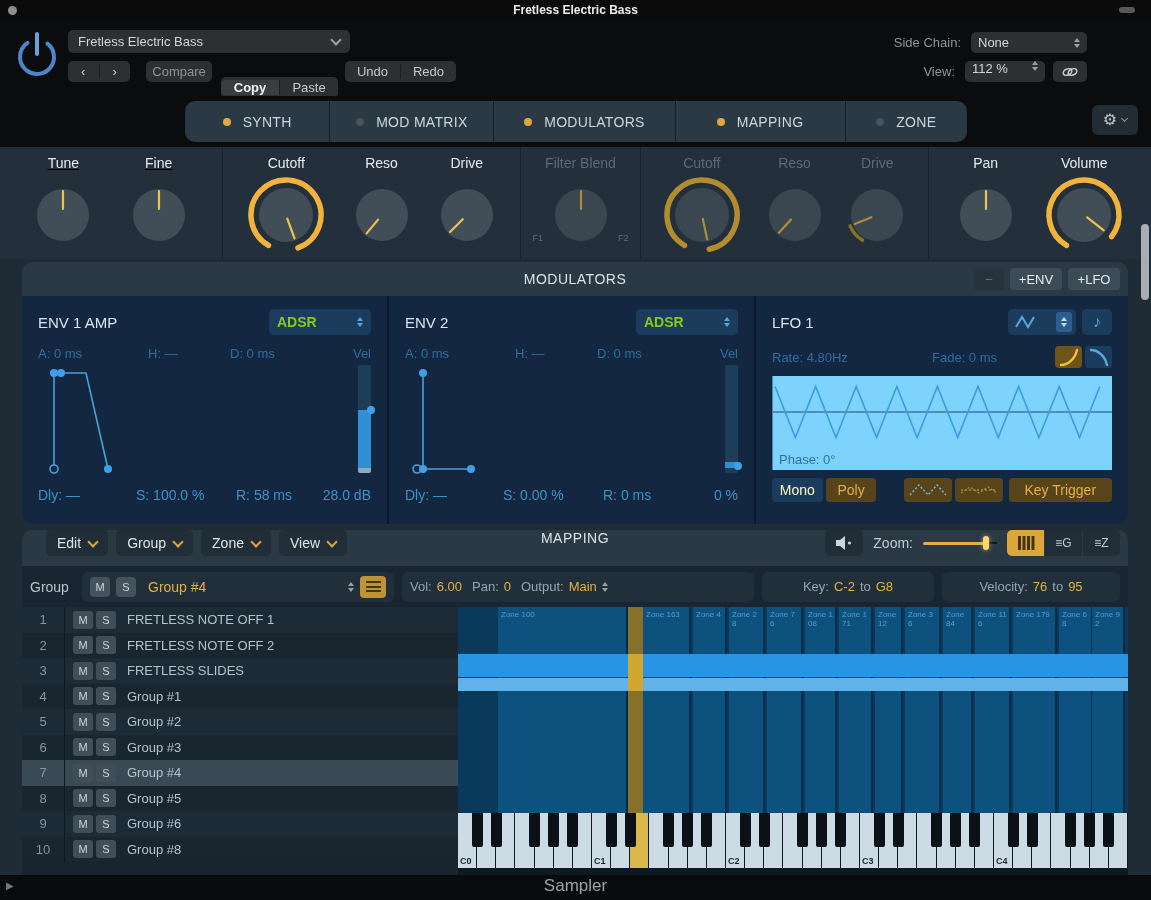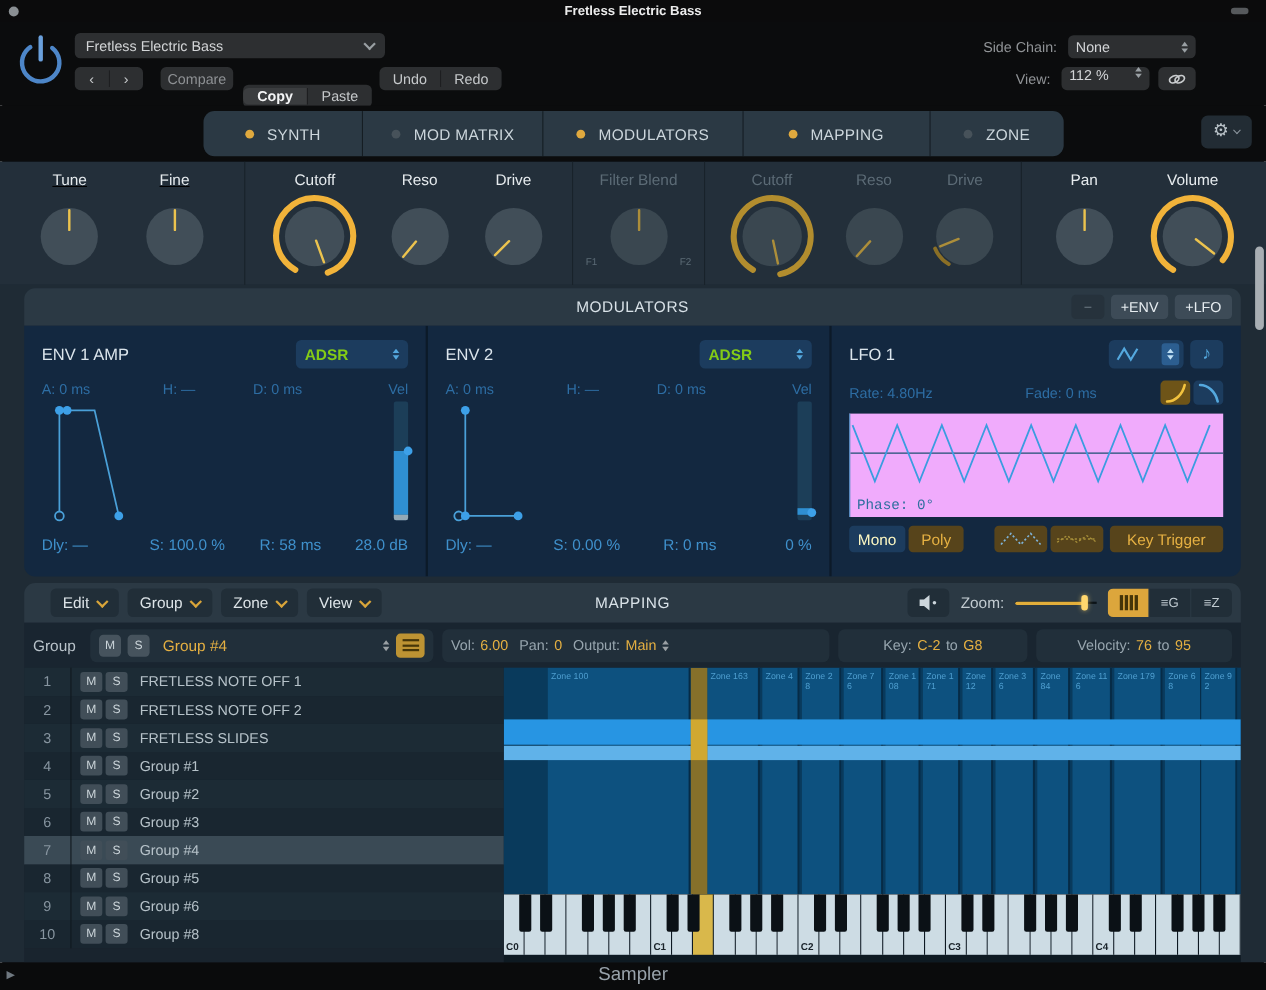--- a/index.html
+++ b/index.html
@@ -93,33 +93,33 @@
   .lfo-btns{display:flex;gap:6px;align-items:center;}
   .wavesel{width:58px;height:26px;background:#1c3c5e;border-radius:5px;display:flex;align-items:center;justify-content:space-between;padding:0 4px 0 6px;}
   .wavestep{width:16px;height:20px;background:#2c5e90;border-radius:3px;display:flex;align-items:center;justify-content:center;color:#bfe0f5;}
   .notebtn{width:30px;height:26px;background:#1c3c5e;border-radius:5px;display:flex;align-items:center;justify-content:center;
            color:#54a8de;font-size:16px;}
   .lfo-row2{display:flex;align-items:center;margin-top:10px;font-size:13px;color:#2d6da3;}
   .lfo-rate{width:160px;} .lfo-fade{flex:1;}
   .fadegrp{display:flex;gap:3px;}
   .fadebtn{width:27px;height:22px;border-radius:4px;display:flex;align-items:center;justify-content:center;}
   .fadein{background:#6e5418;} .fadeout{background:#1c3c5e;}
-  .wavebox{position:relative;margin-top:8px;height:94px;background:#f0abfc;border-left:1px solid #3f88b8;font-family:Liberation Mono, monospace;}
+  .wavebox{position:relative;margin-top:8px;height:94px;background:#7dd3fc;border-left:1px solid #3f88b8;}
   .wavebox svg{position:absolute;left:0;top:2px;width:100%;height:68px;}
   .phase{position:absolute;left:6px;bottom:3px;font-size:13px;color:#2f6f9f;}
   .lfo-bottom{display:flex;align-items:center;margin-top:8px;gap:3px;}
   .pillbtn{height:24px;border-radius:4px;display:flex;align-items:center;justify-content:center;font-size:14px;}
   .monobtn{width:52px;background:#1c3c5e;color:#fef9c3;}
   .polybtn{width:52px;background:#57441b;color:#e5b042;}
   .iconbtn{width:49px;background:#57441b;}
   .sp1{width:22px;} .spf{flex:1;}
   .keytrig{width:106px;background:#57441b;color:#e5b042;}
   
   .mappanel{position:absolute;left:22px;top:271px;width:1106px;height:345px;}
-  .map-toolbar{position:relative;height:36px;background:#2b3944;border-radius:10px 10px 0 0;display:flex;align-items:center;padding:0 24px;box-sizing:border-box;}
+  .map-toolbar{position:relative;height:36px;background:#2b3944;border-radius:10px 10px 0 0;display:flex;padding:0 24px;box-sizing:border-box;}
   #mapmenus{display:flex;gap:8px;}
   .menubtn{height:26px;background:#212e38;border-radius:5px;display:flex;align-items:center;gap:8px;padding:0 11px;
            color:#dde4e8;font-size:14px;}
   .chev.yel{color:#d9a53a;}
   .mt-title{position:absolute;left:0;right:0;text-align:center;color:#d9e2e8;font-size:14px;letter-spacing:.5px;pointer-events:none;}
   .mt-right{position:absolute;right:8px;display:flex;align-items:center;gap:10px;}
   .spkbtn{width:38px;height:26px;background:#212e38;border-radius:5px;display:flex;align-items:center;justify-content:center;}
   .zoomlbl{color:#c2cbd1;font-size:14px;}
   .zoomslider{position:relative;width:74px;height:26px;}
   .ztrack{position:absolute;left:0;top:12px;width:100%;height:2px;background:#0c1318;}

